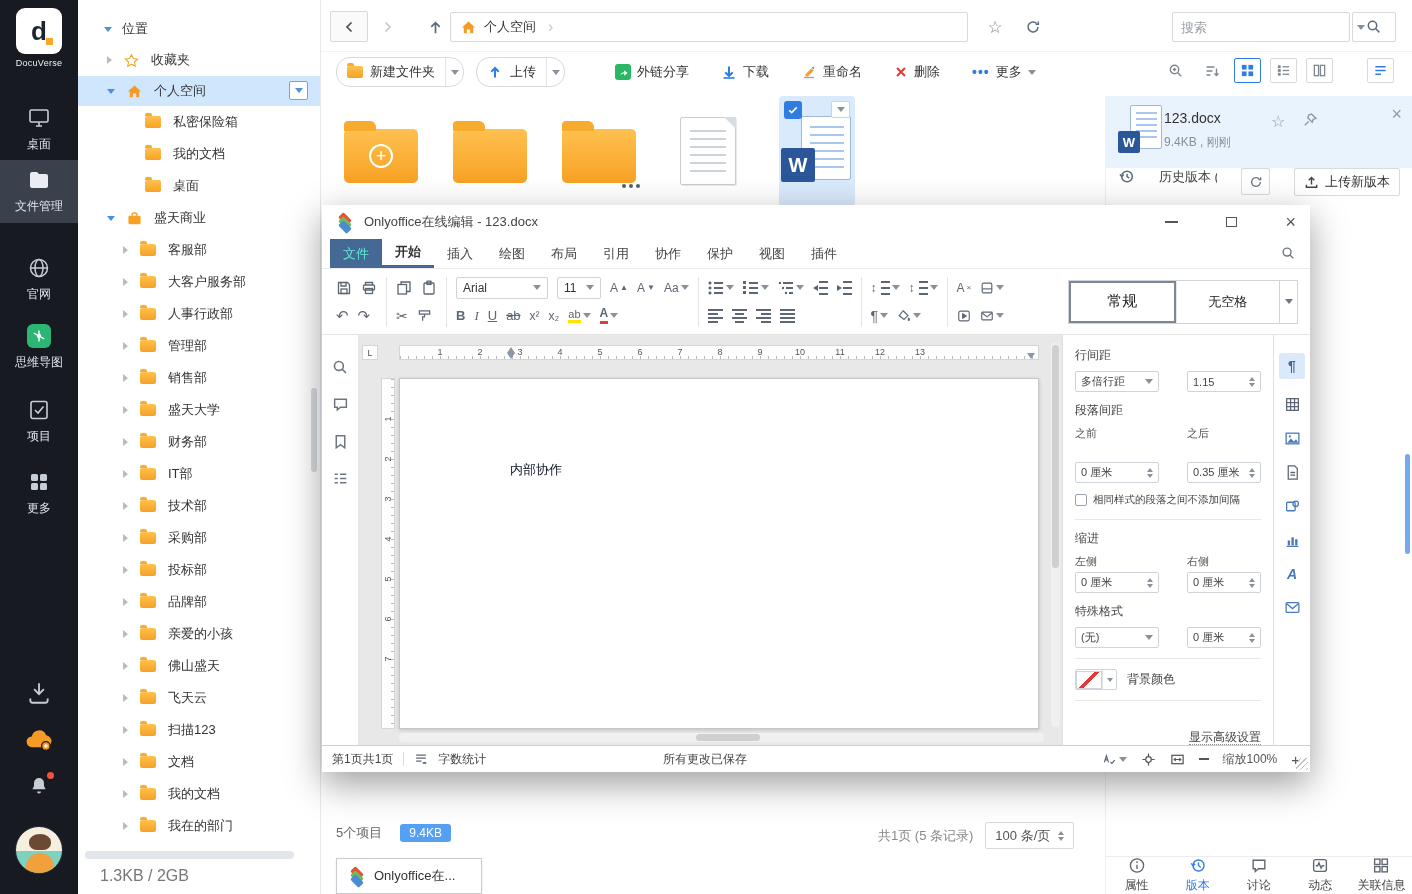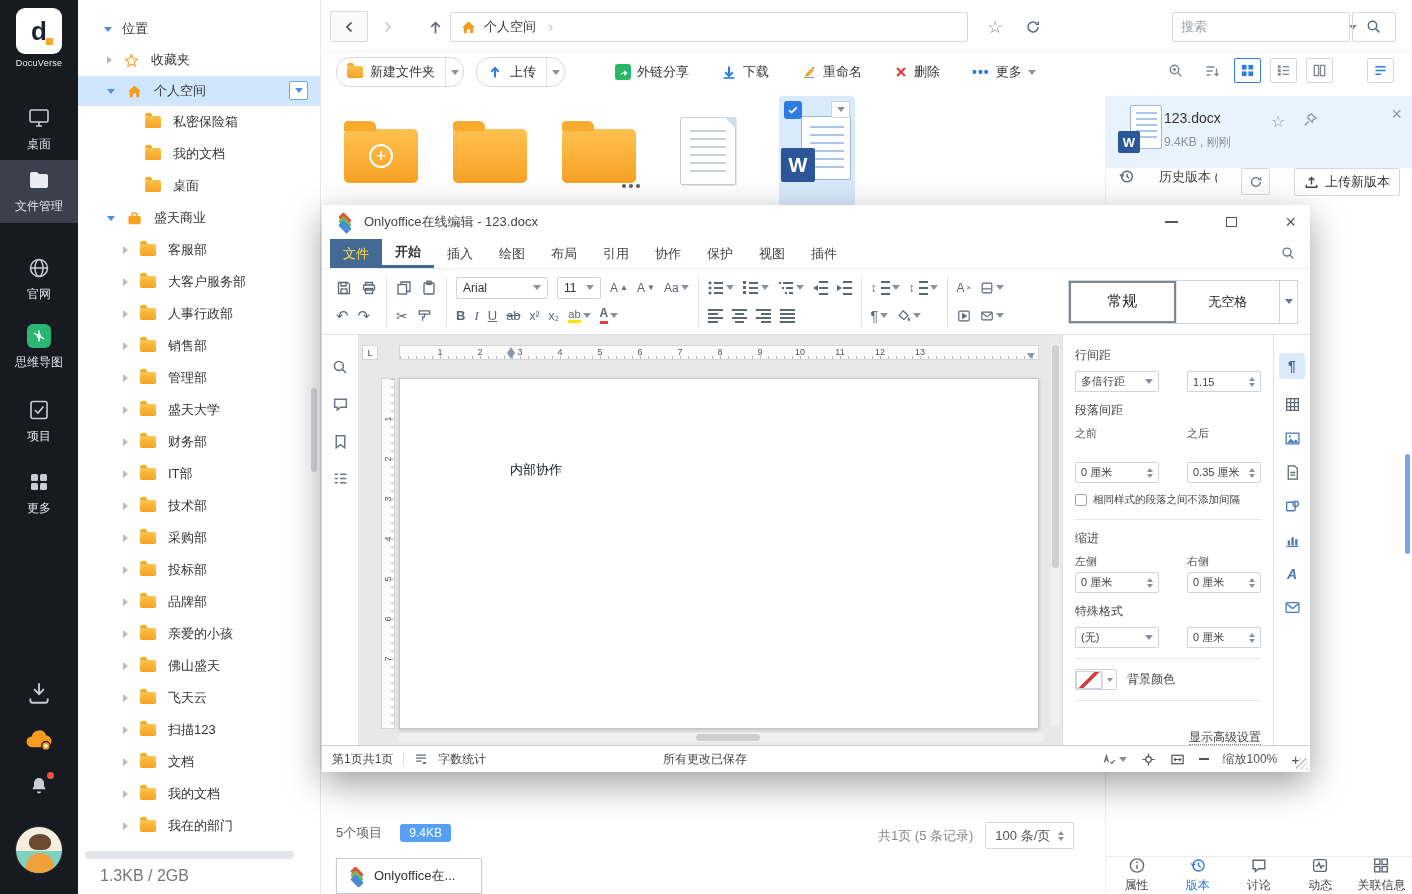--- a/index.html
+++ b/index.html
@@ -48,21 +48,21 @@
 
 .main{position:absolute;left:321px;top:0;right:0;height:894px;background:#fff;z-index:1}
 .topbar{position:relative;height:52px;border-bottom:1px solid #f2f2f2}
 .btn-back{position:absolute;left:9px;top:11px;width:38px;height:31px;border:1px solid #d9d9d9;border-radius:2px;background:#fafafa;display:flex;align-items:center;justify-content:center;cursor:pointer}
 .btn-fwd{position:absolute;left:51px;top:11px;width:32px;height:31px;display:flex;align-items:center;justify-content:center}
 .btn-up{position:absolute;left:101px;top:15px;width:26px;height:24px;display:flex;align-items:center;justify-content:center;cursor:pointer}
 .crumbbox{position:absolute;left:129px;top:12px;width:518px;height:30px;border:1px solid #d9d9d9;border-radius:2px;display:flex;align-items:center;gap:8px;padding:0 10px}
 .crumb-sep{color:#c2c8cf;font-size:16px;margin-left:4px}
 .tb-ic{position:absolute;top:13px;width:30px;height:28px;display:flex;align-items:center;justify-content:center;cursor:pointer;color:#7f8892}
 .searchbox{position:absolute;left:851px;top:12px;width:178px;height:30px;border:1px solid #d9d9d9;border-radius:2px;display:flex;align-items:center;padding:0 8px}
-.searchbox input{border:0;outline:0;flex:1;font-size:13px;color:#666;font-family:Liberation Mono, monospace;background:transparent}
+.searchbox input{border:0;outline:0;flex:1;font-size:13px;color:#666;font-family:Liberation Sans, sans-serif;background:transparent}
 .searchbox input::placeholder{color:#9aa0a6}
 .searchbox::after{content:"";border-left:4px solid transparent;border-right:4px solid transparent;border-top:5px solid #8a919a}
 .searchbtn{position:absolute;left:1031px;top:12px;width:44px;height:30px;border:1px solid #d9d9d9;border-radius:2px;display:flex;align-items:center;justify-content:center;cursor:pointer}
 
 .actionbar{position:relative;height:40px;display:flex;align-items:center;padding-left:15px;gap:12px}
 .split{display:flex;align-items:stretch;height:30px;border:1px solid #d9d9d9;border-radius:14px;background:#fff;cursor:pointer}
 .split .sp-main{display:flex;align-items:center;gap:7px;padding:0 10px}
 .split .sp-car{width:18px;border-left:1px solid #e3e3e3;display:flex;align-items:center;justify-content:center}
 .sp-car::after,.dcar::after{content:"";border-left:4px solid transparent;border-right:4px solid transparent;border-top:5px solid #8a919a}
 .flatbtn{display:flex;align-items:center;gap:6px;padding:0 10px;height:30px;cursor:pointer}
@@ -136,21 +136,21 @@
 
 .ed{position:absolute;left:322px;top:205px;width:988px;height:567px;background:#fff;box-shadow:0 12px 34px rgba(0,0,0,.38);z-index:40;display:flex;flex-direction:column}
 .ed-title{height:34px;display:flex;align-items:center;gap:10px;padding:0 14px;flex:none}
 .ed-title .ttl{flex:1;color:#444}
 .winmin{width:13px;height:2px;background:#555;cursor:pointer}
 .winmax{width:11px;height:10px;border:1.5px solid #555;cursor:pointer}
 .winclose{font-size:18px;color:#555;cursor:pointer;line-height:1}
 .wingap{width:28px}
 .ed-tabs{height:30px;display:flex;align-items:stretch;padding-left:8px;border-bottom:1px solid #ececec;flex:none}
 .etab{display:flex;align-items:center;padding:0 13px;color:#444;cursor:pointer}
-.etab.file{background:var(--editor_accent);color:#fde047}
+.etab.file{background:var(--editor_accent);color:#5eead4}
 .etab.on{border-bottom:3px solid var(--editor_accent);font-weight:bold;color:#333}
 .ed-tabs .tsearch{margin-left:auto;display:flex;align-items:center;padding-right:14px;color:#6d7682;cursor:pointer}
 .ed-ribbon{height:66px;display:flex;align-items:center;padding:0 8px;border-bottom:1px solid #e3e3e3;flex:none}
 .g{display:flex;flex-direction:column;gap:7px;padding:0 6px}
 .r{display:flex;gap:9px;align-items:center;height:21px}
 .gsep{width:1px;height:50px;background:#e4e4e4;margin:0 3px}
 .rbtn{display:inline-flex;align-items:center;gap:2px;color:#5d6673;cursor:pointer;font-size:12px}
 .dcar{display:inline-flex}
 .combo{height:22px;border:1px solid #cfd4da;border-radius:2px;display:flex;align-items:center;justify-content:space-between;padding:0 6px;font-size:12px;color:#333;cursor:pointer;background:#fff}
 .bB{font-weight:bold;font-size:13px}.bI{font-style:italic;font-size:13px;font-family:"Liberation Serif",serif}.bU{text-decoration:underline;font-size:13px}.bS{text-decoration:line-through;font-size:13px}
@@ -354,26 +354,26 @@
       <span>大客户服务部</span>
     </div>
     <div class="srow ochild">
       <span class="cvr"></span>
       <span class="f16"></span>
       <span>人事行政部</span>
     </div>
     <div class="srow ochild">
       <span class="cvr"></span>
       <span class="f16"></span>
+      <span>管理部</span>
+    </div>
+    <div class="srow ochild">
+      <span class="cvr"></span>
+      <span class="f16"></span>
       <span>销售部</span>
-    </div>
-    <div class="srow ochild">
-      <span class="cvr"></span>
-      <span class="f16"></span>
-      <span>管理部</span>
     </div>
     <div class="srow ochild">
       <span class="cvr"></span>
       <span class="f16"></span>
       <span>盛天大学</span>
     </div>
     <div class="srow ochild">
       <span class="cvr"></span>
       <span class="f16"></span>
       <span>财务部</span>

